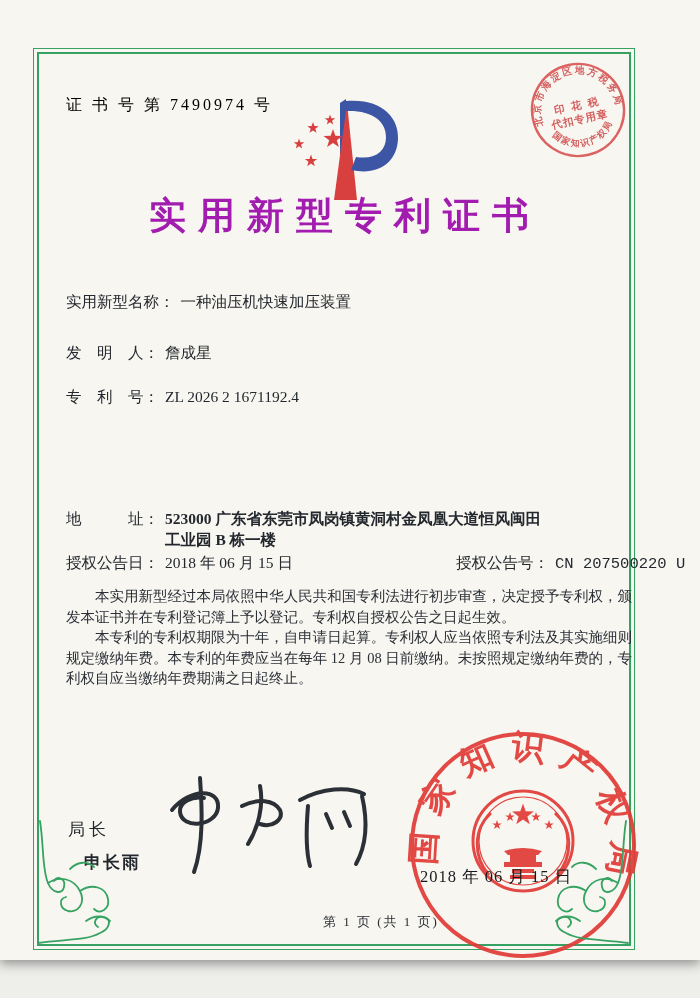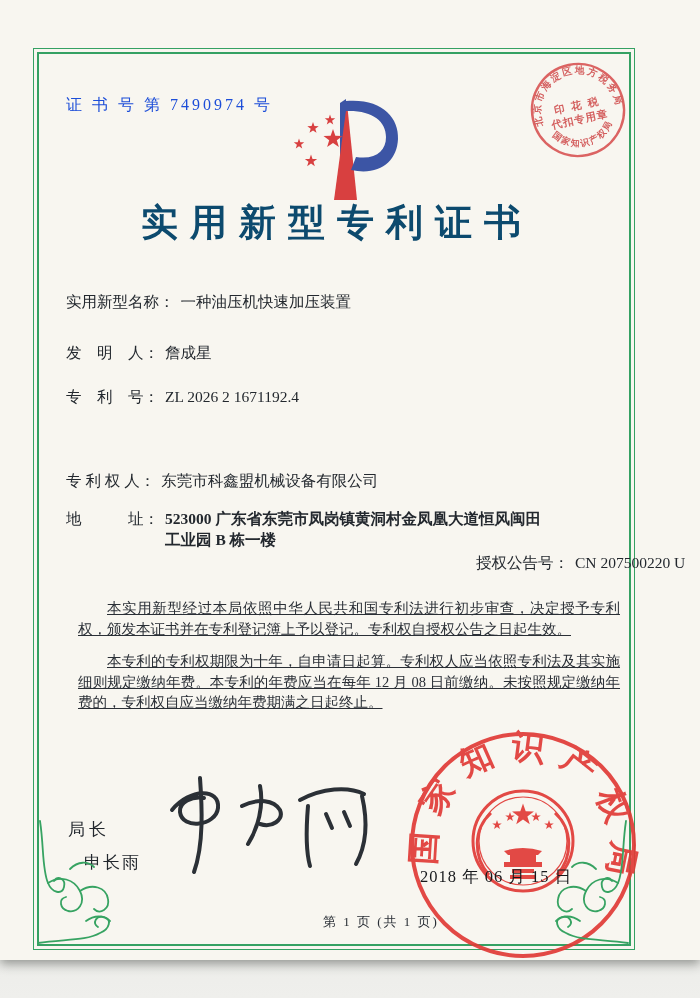--- a/index.html
+++ b/index.html
@@ -17,39 +17,39 @@
   .frame{
     position:absolute;left:33px;top:48px;width:600px;height:900px;
     border:1.5px solid #35a163;
   }
   .frame-inner{
     position:absolute;left:3px;top:3px;right:3px;bottom:3px;
     border:2.5px solid #35a163;
   }
   .cert-no{
     position:absolute;left:66px;top:95px;
-    font-size:16px;letter-spacing:3px;color:#1d4ed8;
+    font-size:16px;letter-spacing:3px;color:#000000;
   }
   .logo{position:absolute;left:288px;top:97px;width:124px;height:106px;}
   .doc-title{
-    position:absolute;left:33px;top:198px;width:600px;
+    position:absolute;left:33px;top:191px;width:600px;
     text-align:center;font-size:37px;font-weight:bold;
-    letter-spacing:12px;padding-left:4px;color:#0c4a6e;
+    letter-spacing:12px;padding-left:12px;color:#a21caf;
   }
   .row{position:absolute;left:66px;font-size:15.5px;color:#23282e;white-space:nowrap;}
   .row .lbl{margin-right:6px;}
   .addr-val{display:inline-block;vertical-align:top;white-space:normal;font-weight:bold;}
-  .grant-no{position:absolute;left:410px;top:0;}
+  .grant-no{position:absolute;left:390px;top:0;font-family:Liberation Mono, monospace;}
   .paras{
     position:absolute;left:66px;top:586px;width:566px;
     font-size:14.5px;line-height:20.5px;text-align:justify;color:#2a2f36;
   }
-  .paras p{margin:12px;text-indent:2em;text-decoration:underline;}
+  .paras p{margin:0;text-indent:2em;}
   .director-title{position:absolute;left:68px;top:818px;font-size:17px;letter-spacing:4px;color:#23282e;}
-  .director-name{position:absolute;left:84px;top:851px;font-size:17px;letter-spacing:2px;color:#23282e;}
+  .director-name{position:absolute;left:84px;top:851px;font-size:17px;letter-spacing:2px;color:#23282e;font-weight:bold;}
   .sig{position:absolute;left:142px;top:772px;width:240px;height:108px;}
   .sig path{stroke:#2b3036;stroke-width:4;fill:none;stroke-linecap:round;stroke-linejoin:round;}
   .seal{position:absolute;left:404px;top:726px;width:238px;height:238px;opacity:.92;}
   .seal-date{
     position:absolute;left:420px;top:866px;font-size:16.5px;
     letter-spacing:1px;color:#17191c;z-index:5;white-space:nowrap;
   }
   .tax-stamp{position:absolute;left:528px;top:60px;width:100px;height:100px;transform:rotate(-12deg);opacity:.88;}
   .flourish{position:absolute;width:130px;height:130px;}
   .flourish path{stroke:#37a362;stroke-width:1.8;fill:none;stroke-linecap:round;}
@@ -107,27 +107,25 @@
 
   <div class="row" style="top:343px">
     <span class="lbl">发　明　人：</span><span>詹成星</span>
   </div>
   <div class="row" style="top:292px">
     <span class="lbl">实用新型名称：</span><span>一种油压机快速加压装置</span>
   </div>
   <div class="row" style="top:387px">
     <span class="lbl">专　利　号：</span><span>ZL 2026 2 1671192.4</span>
   </div>
-  <div class="row" style="top:471px">
-    <span class="lbl">专 利 权 人：</span><span>东莞市科鑫盟机械设备有限公司</span>
-  </div>
   <div class="row" style="top:509px">
     <span class="lbl" style="vertical-align:top">地　　　址：</span><span class="addr-val"><span>523000 广东省东莞市凤岗镇黄洞村金凤凰大道恒风闽田</span><br><span>工业园 B 栋一楼</span></span>
   </div>
   <div class="row" style="top:553px;width:566px">
+    <span><span class="lbl">授权公告日：</span><span>2018 年 06 月 15 日</span></span>
     <span class="grant-no"><span class="lbl">授权公告号：</span><span>CN 207500220 U</span></span>
   </div>
 
   <div class="paras">
     <p>本实用新型经过本局依照中华人民共和国专利法进行初步审查，决定授予专利权，颁发本证书并在专利登记簿上予以登记。专利权自授权公告之日起生效。</p>
     <p>本专利的专利权期限为十年，自申请日起算。专利权人应当依照专利法及其实施细则规定缴纳年费。本专利的年费应当在每年 12 月 08 日前缴纳。未按照规定缴纳年费的，专利权自应当缴纳年费期满之日起终止。</p>
   </div>
 
   <div class="director-title">局长</div>
   <div class="director-name">申长雨</div>

